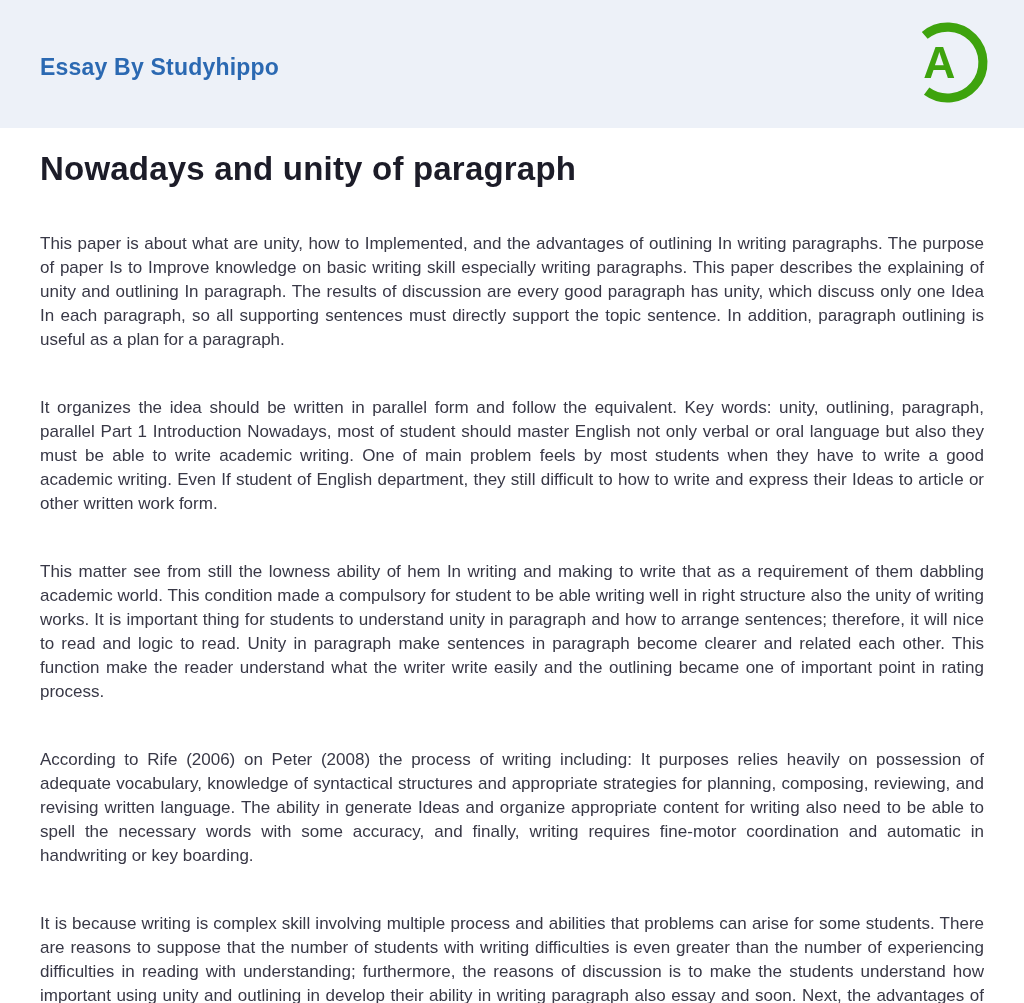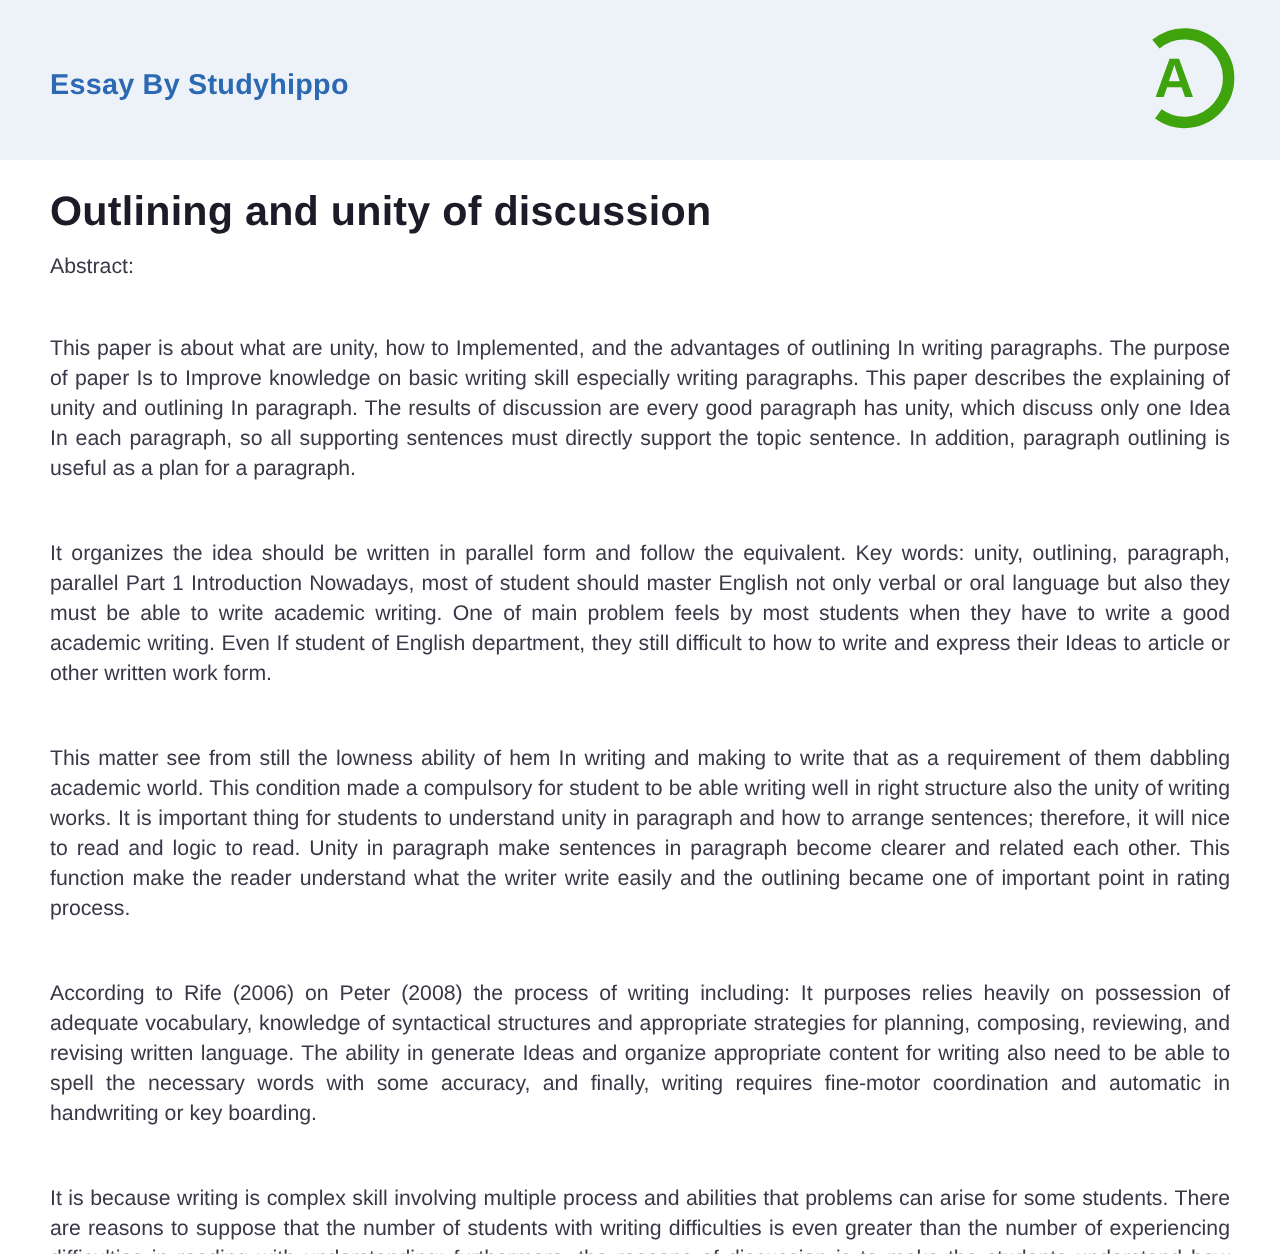--- a/index.html
+++ b/index.html
@@ -85,20 +85,19 @@
   </div>
   <div class="logo">
     <svg viewBox="0 0 84 84" width="85" height="85" aria-hidden="true">
       <path d="M 19.5 15.2 A 35 35 0 1 1 21.4 70.3" fill="none" stroke="var(--logo-green)" stroke-width="9" stroke-linecap="butt"></path>
       <text x="34" y="57" text-anchor="middle" font-family="Liberation Sans, DejaVu Sans, sans-serif" font-size="44" font-weight="700" fill="var(--logo-green)">A</text>
     </svg>
   </div>
 </div>
 
 <div class="main">
-  <h1 class="article-title">Outlining and unity of discussion</h1>
-  <div class="abstract-label">Abstract:</div>
+  <h1 class="article-title">Nowadays and unity of paragraph</h1>
   <p class="body-paragraph">This paper is about what are unity, how to Implemented, and the advantages of outlining In writing paragraphs. The purpose of paper Is to Improve knowledge on basic writing skill especially writing paragraphs. This paper describes the explaining of unity and outlining In paragraph. The results of discussion are every good paragraph has unity, which discuss only one Idea In each paragraph, so all supporting sentences must directly support the topic sentence. In addition, paragraph outlining is useful as a plan for a paragraph.</p>
   <p class="body-paragraph">It organizes the idea should be written in parallel form and follow the equivalent. Key words: unity, outlining, paragraph, parallel Part 1 Introduction Nowadays, most of student should master English not only verbal or oral language but also they must be able to write academic writing. One of main problem feels by most students when they have to write a good academic writing. Even If student of English department, they still difficult to how to write and express their Ideas to article or other written work form.</p>
   <p class="body-paragraph">This matter see from still the lowness ability of hem In writing and making to write that as a requirement of them dabbling academic world. This condition made a compulsory for student to be able writing well in right structure also the unity of writing works. It is important thing for students to understand unity in paragraph and how to arrange sentences; therefore, it will nice to read and logic to read. Unity in paragraph make sentences in paragraph become clearer and related each other. This function make the reader understand what the writer write easily and the outlining became one of important point in rating process.</p>
   <p class="body-paragraph">According to Rife (2006) on Peter (2008) the process of writing including: It purposes relies heavily on possession of adequate vocabulary, knowledge of syntactical structures and appropriate strategies for planning, composing, reviewing, and revising written language. The ability in generate Ideas and organize appropriate content for writing also need to be able to spell the necessary words with some accuracy, and finally, writing requires fine-motor coordination and automatic in handwriting or key boarding.</p>
   <p class="body-paragraph">It is because writing is complex skill involving multiple process and abilities that problems can arise for some students. There are reasons to suppose that the number of students with writing difficulties is even greater than the number of experiencing difficulties in reading with understanding; furthermore, the reasons of discussion is to make the students understand how important using unity and outlining in develop their ability in writing paragraph also essay and soon. Next, the advantages of learning unity, we will know about the Importance of unity in the way make paragraph become unite ND the sentences related each other.</p>
 </div>
 
 </body></html>

